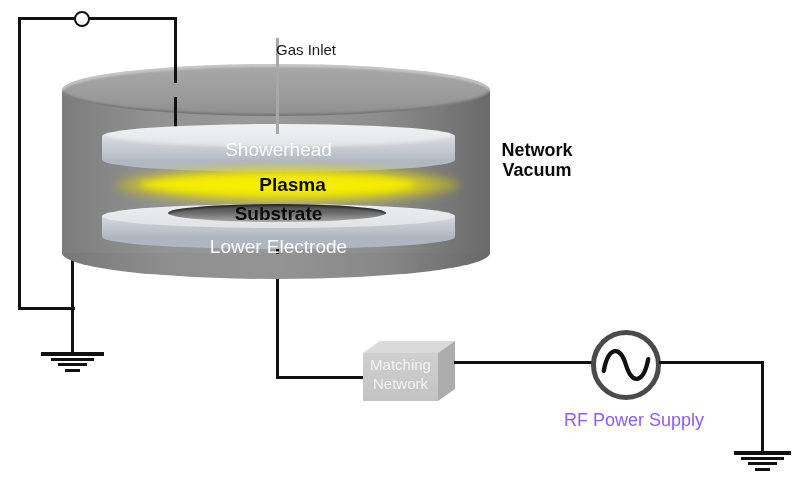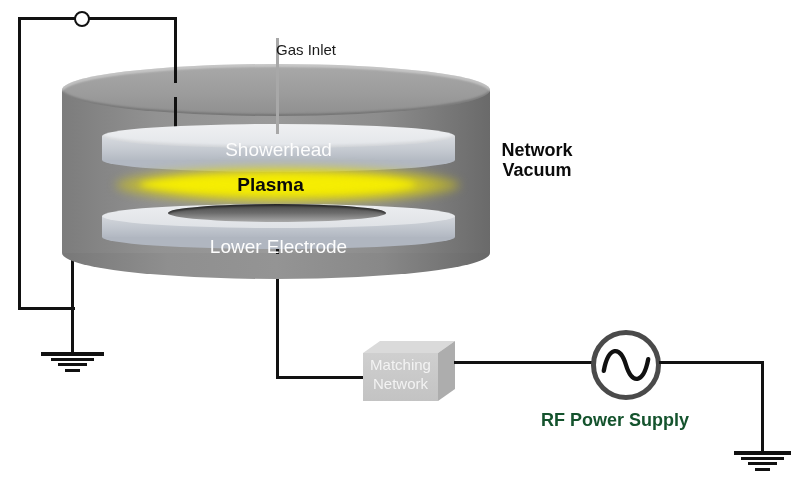--- a/index.html
+++ b/index.html
@@ -57,21 +57,21 @@
   .plasma-core{left:140px;top:177px;width:275px;height:15px;border-radius:50%;
     background:#f5ed02;filter:blur(3px);}
 
   
   .lbl{position:absolute;text-align:center;white-space:nowrap;}
   .lbl-white{color:#fdfdfd;font-weight:normal;font-size:19px;}
   .lbl-black{color:#0b0b0b;font-weight:bold;font-size:19px;}
   .gas-lbl{left:276px;top:41px;font-size:15px;color:#1a1a1a;text-align:left;}
   .chamber-lbl{left:478px;top:140px;width:118px;font-size:18px;font-weight:bold;
     color:#0b0b0b;line-height:20px;}
-  .rf-lbl{left:520px;top:410px;width:190px;font-size:18px;font-weight:bold;color:#14532d;}
+  .rf-lbl{left:539px;top:410px;width:190px;font-size:18px;font-weight:normal;color:#8b5cf6;}
 
   
   .mn-box{left:363px;top:341px;width:93px;height:60px;}
   .mn-front{position:absolute;left:0;top:12px;width:75px;height:48px;
     background:linear-gradient(180deg,#cfcfcf 0%,#c3c3c3 100%);}
   .mn-topface{position:absolute;left:0;top:0;width:93px;height:60px;background:#dadada;
     clip-path:polygon(0px 12px,17px 0px,92px 0px,75px 12px);}
   .mn-rightface{position:absolute;left:0;top:0;width:93px;height:60px;background:#adadad;
     clip-path:polygon(75px 12px,92px 0px,92px 48px,75px 60px);}
   .mn-text{position:absolute;left:0;top:14px;width:75px;text-align:center;
@@ -105,28 +105,29 @@
 
   <div class="abs sh-bottom ellipse"></div>
   <div class="abs sh-body"></div>
   <div class="abs sh-top ellipse"></div>
   <div class="lbl lbl-white" style="left:102px;top:139px;width:353px;">Showerhead</div>
 
   <div class="abs" style="left:276px;top:38px;width:3px;height:96px;background:#a8a8a8;"></div>
 
   <div class="abs plasma-glow"></div>
   <div class="abs plasma-core"></div>
-  <div class="lbl lbl-black" style="left:94px;top:174px;width:353px;">Plasma</div>
+  <div class="lbl lbl-black" style="left:116px;top:174px;width:353px;">Plasma</div>
 
   <div class="wire" style="left:276px;top:246px;width:3px;height:8px;"></div>
 
   <div class="abs le-bottom ellipse"></div>
   <div class="abs le-body"></div>
   <div class="abs le-top ellipse"></div>
   <div class="abs le-recess ellipse"></div>
+  <div class="lbl lbl-black" style="left:102px;top:203px;width:353px;">Substrate</div>
   <div class="lbl lbl-white" style="left:102px;top:236px;width:353px;">Lower Electrode</div>
 
   <div class="lbl gas-lbl">Gas Inlet</div>
 
   <div class="chamber-lbl lbl">
     <div>Network</div>
     <div>Vacuum</div>
   </div>
 
   <div class="wire" style="left:276px;top:279px;width:3px;height:100px;"></div>

